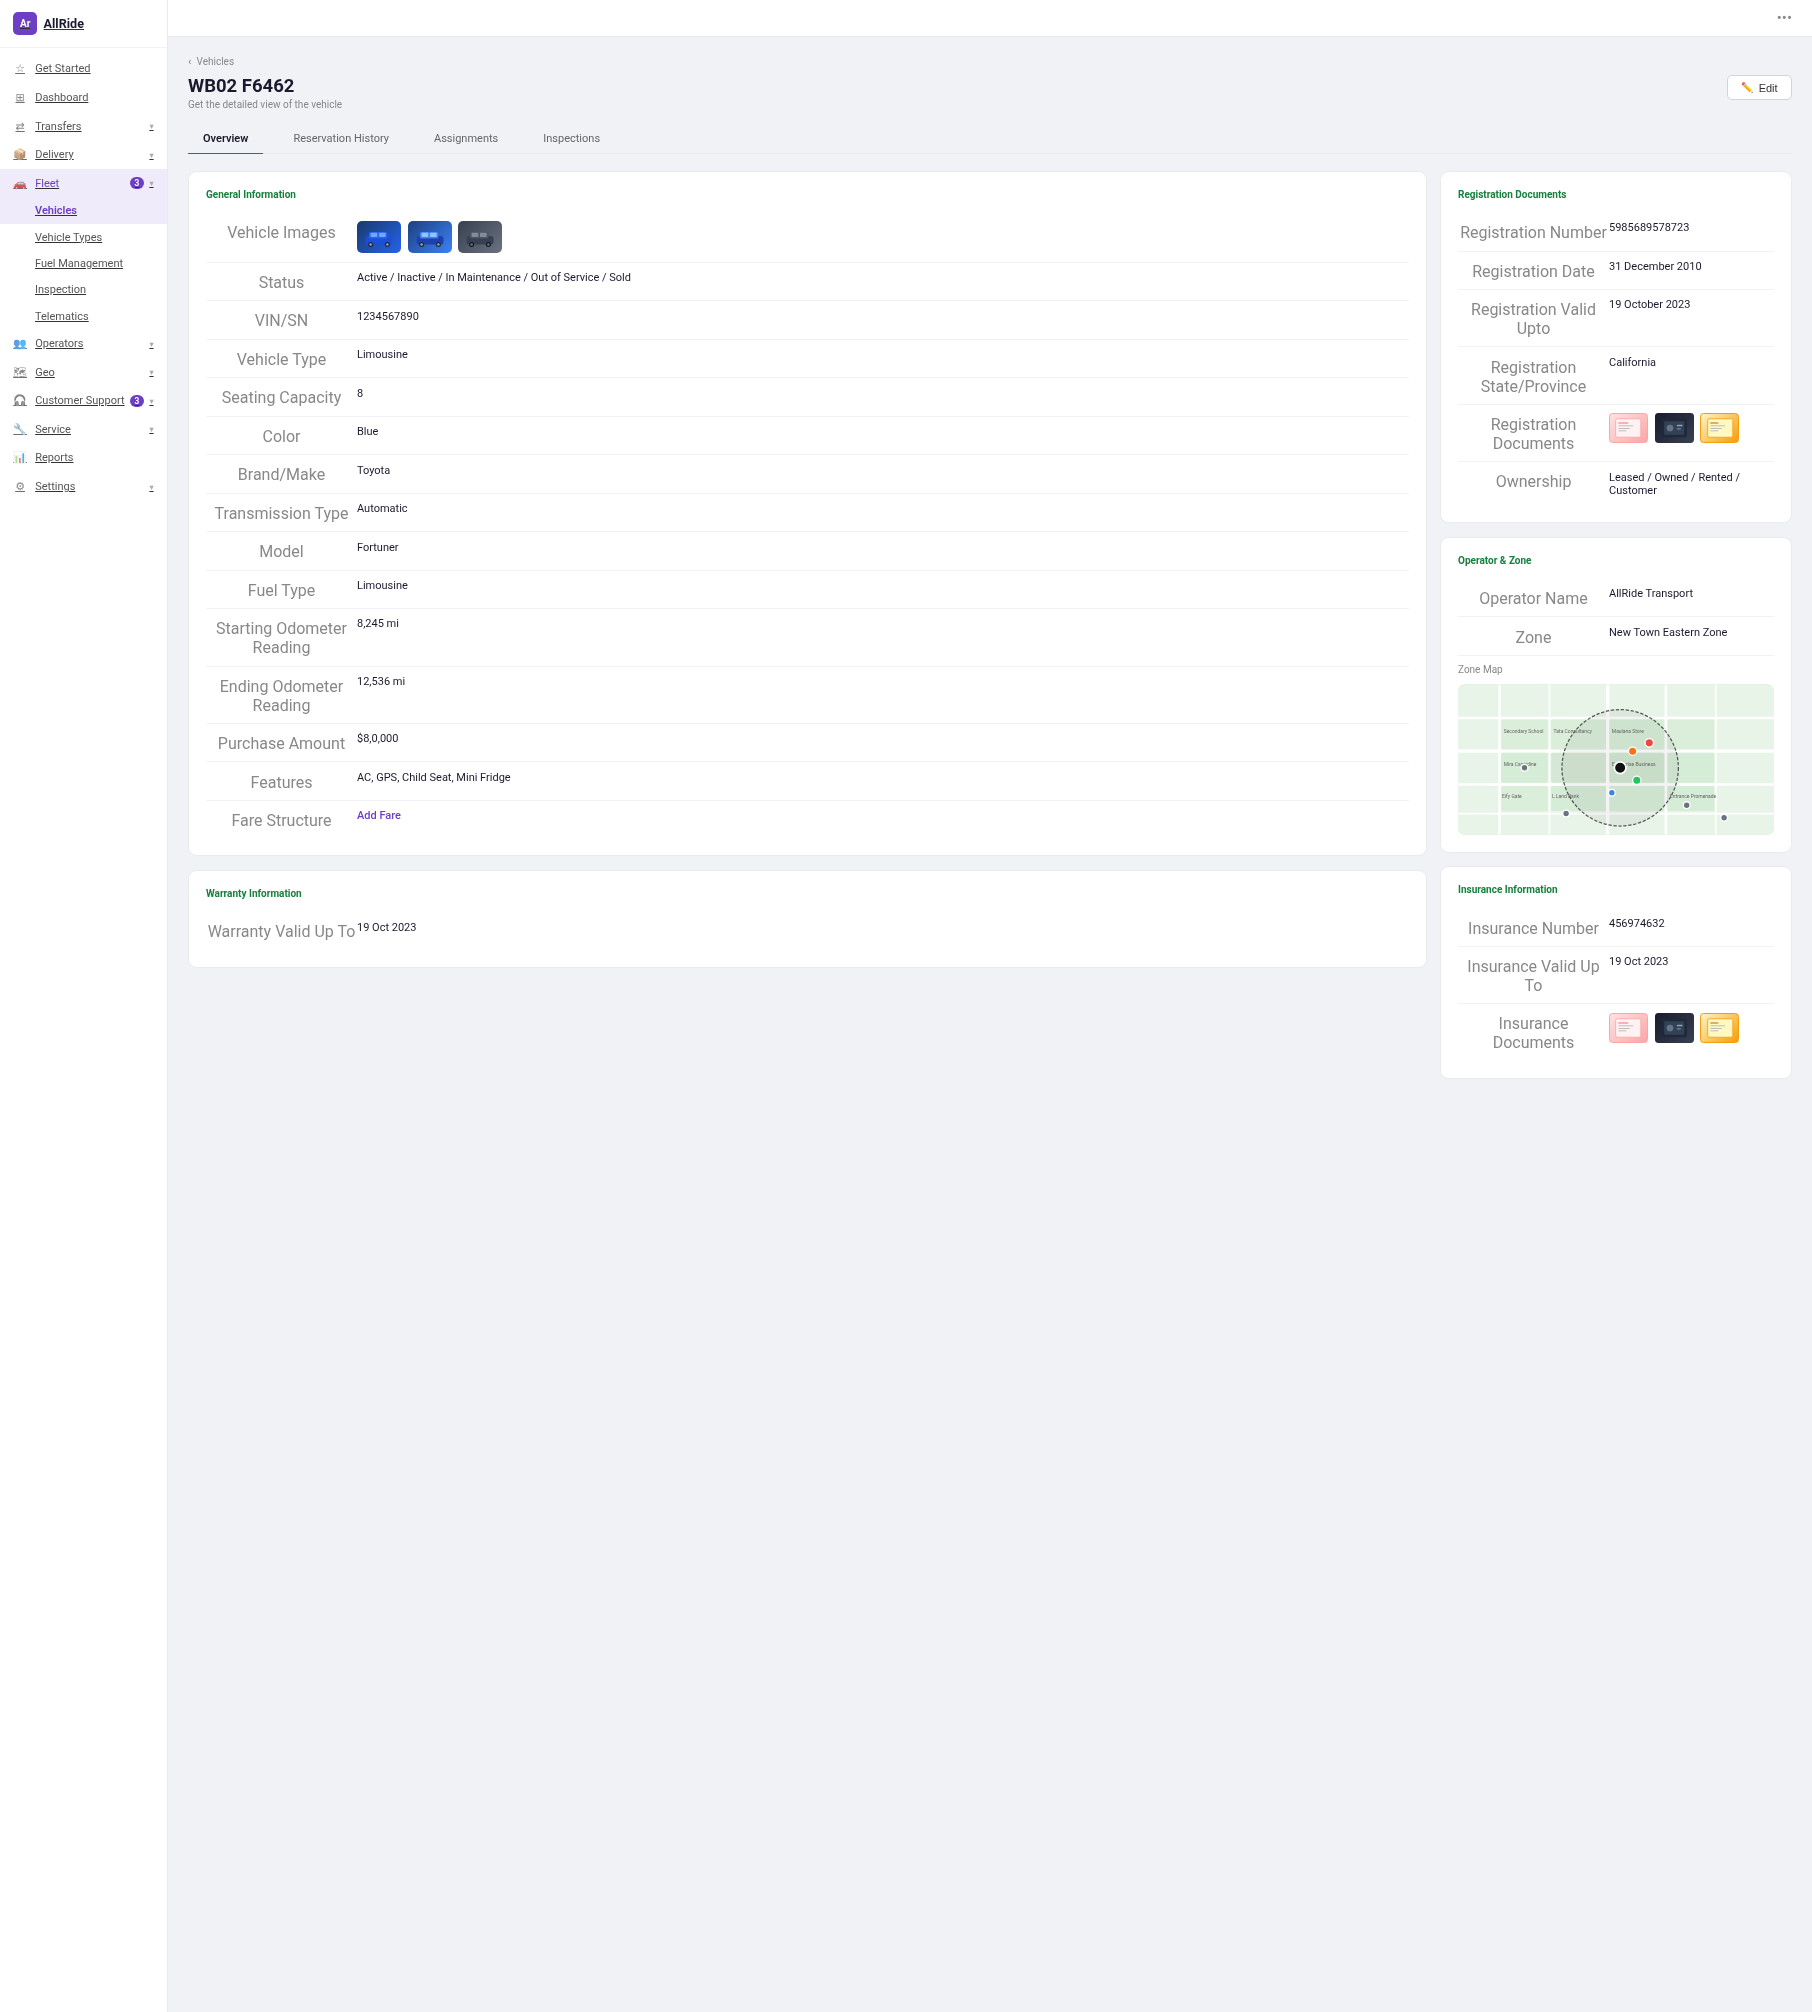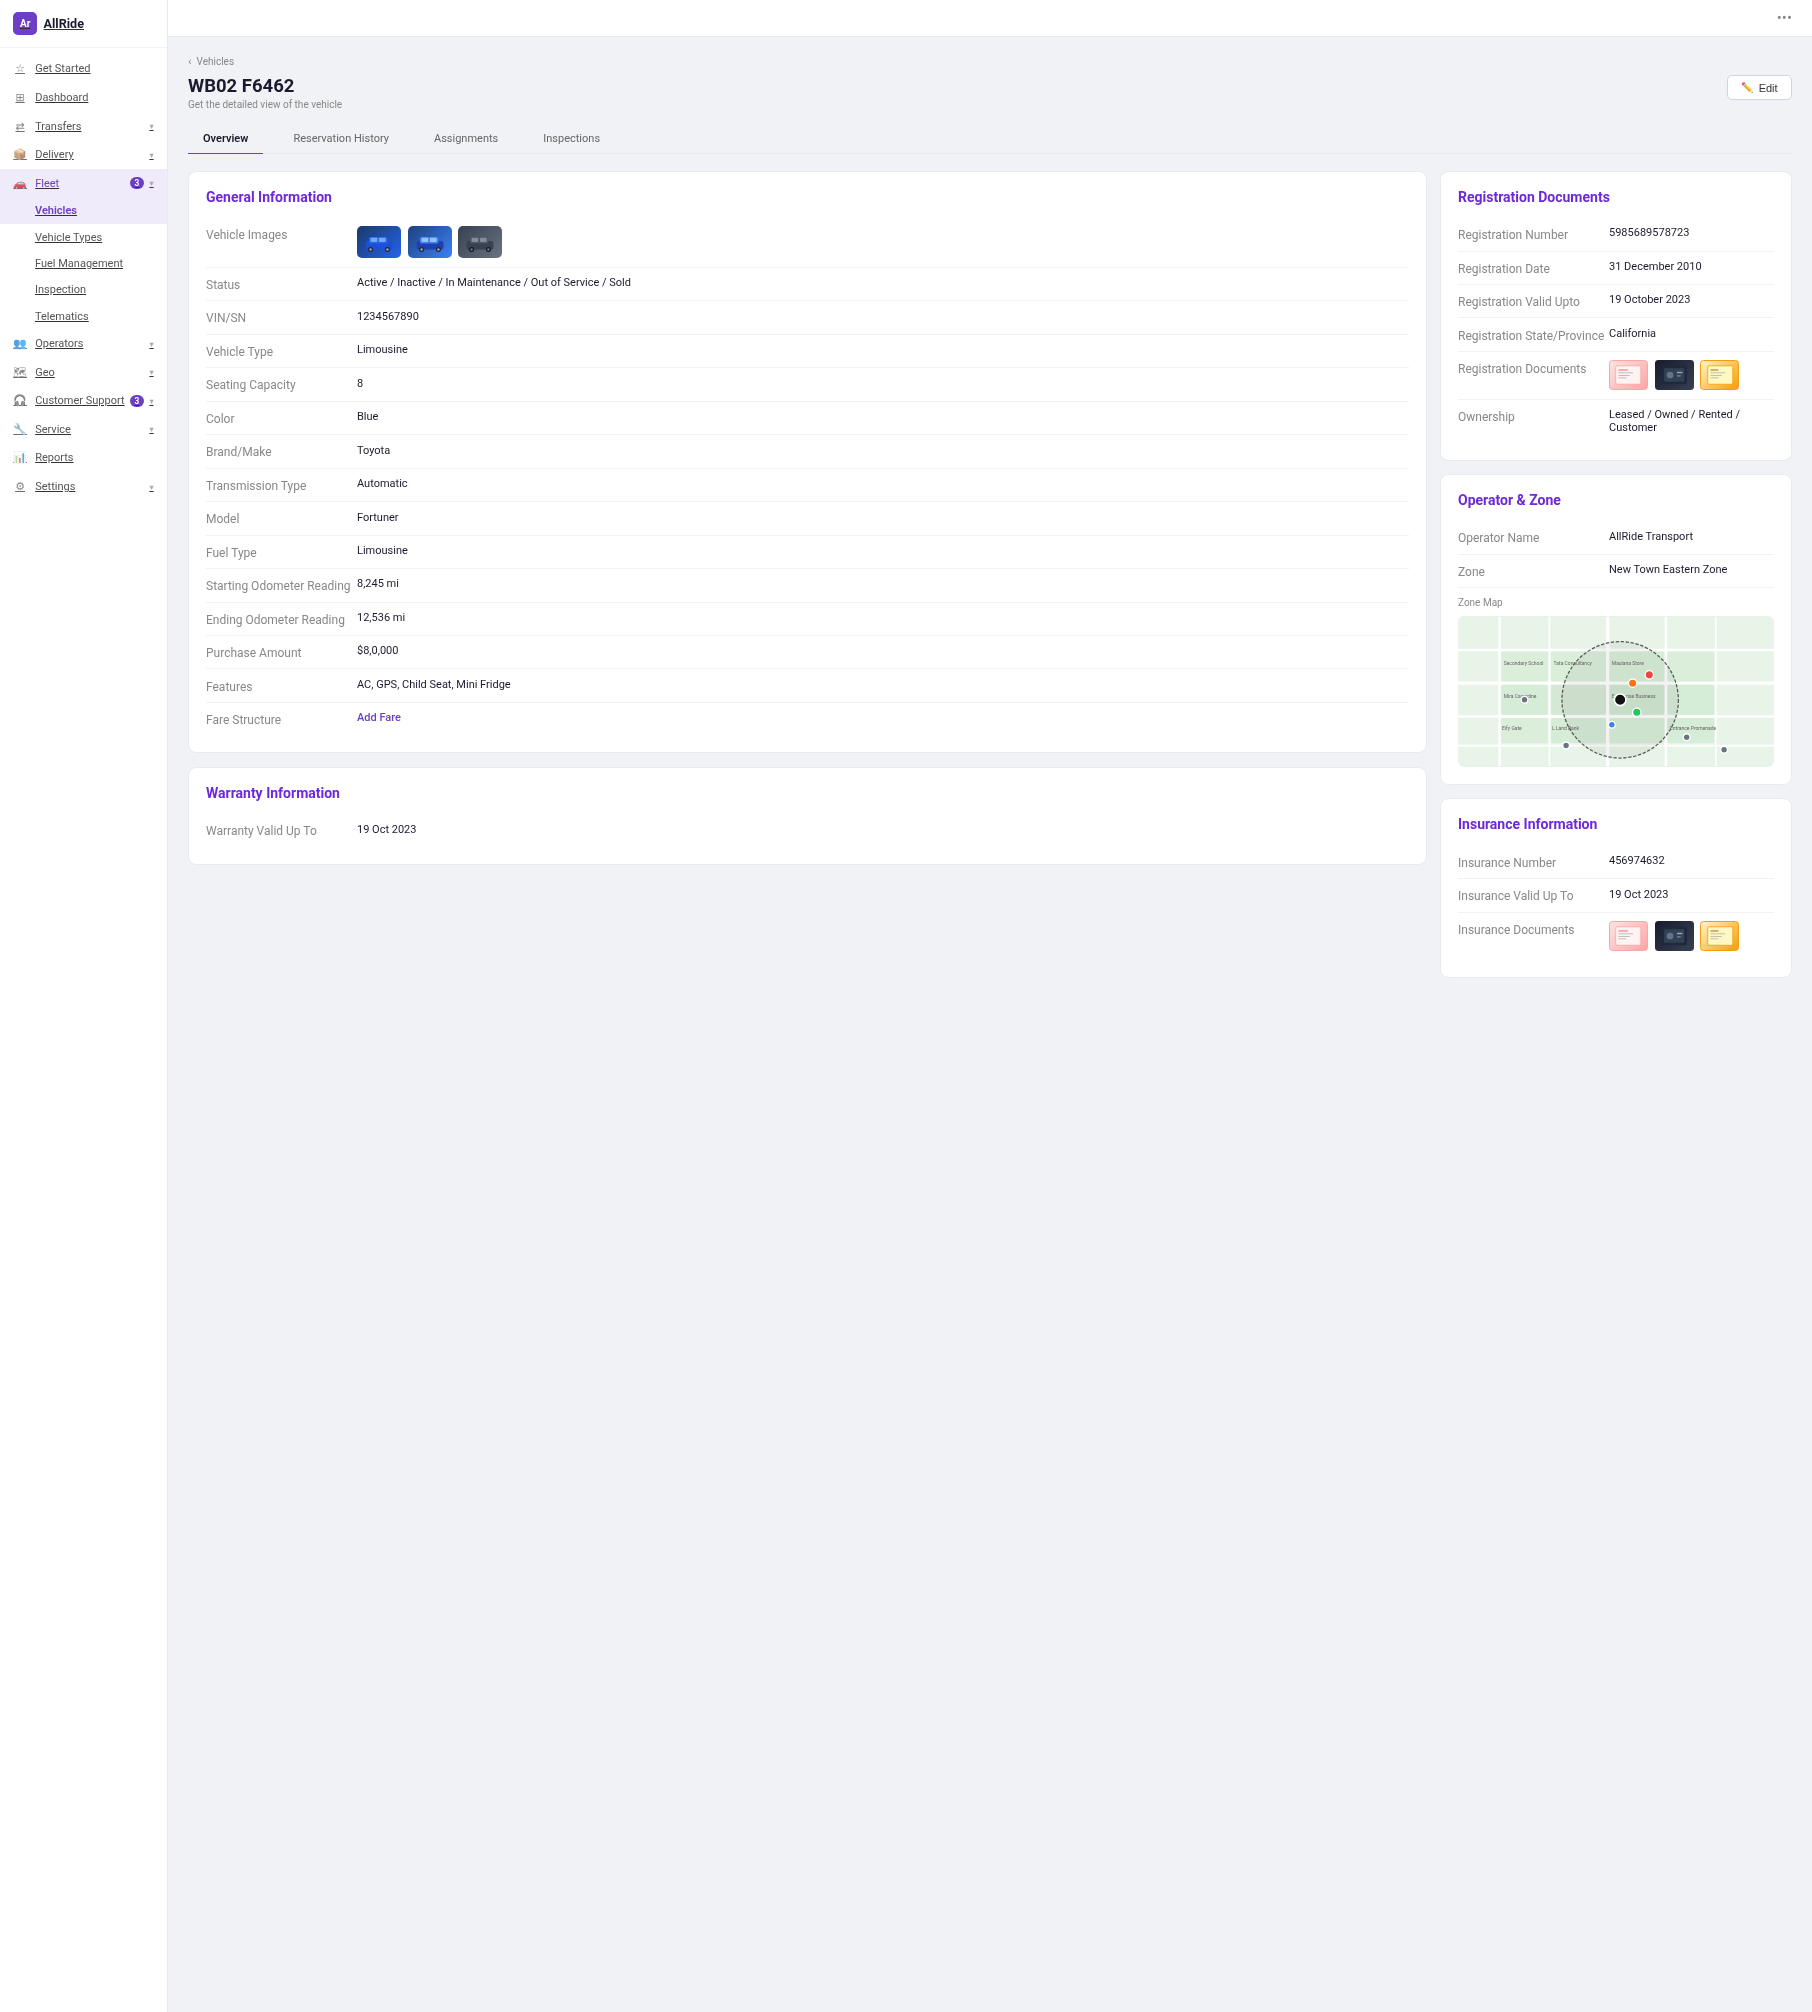--- a/index.html
+++ b/index.html
@@ -42,26 +42,26 @@
     
     .tabs { display: flex; gap: 15px; border-bottom: 1.7px solid #e8eaed; margin-bottom: 17px; }
     .tab { padding: 8.4px 15px; cursor: pointer; font-size: 11px; color: #666; border-bottom: 1.7px solid transparent; margin-bottom: -1.7px; }
     .tab.active { color: #1a1a2e; border-bottom: 1.7px solid #6c3fc5; font-weight: 600; }
 
     
     .content-grid { display: grid; grid-template-columns: 1fr 352px; gap: 13.4px; }
 
     
     .card { background: #fff; border-radius: 8.4px; border: 0.8px solid #e8eaed; padding: 17px; margin-bottom: 13.4px; }
-    .card-title { font-size: 14px; font-weight: 700; color: #6d28d9; margin-bottom: 13.4px; }
+    .card-title { font-size: 10px; font-weight: 700; color: #15803d; margin-bottom: 13.4px; }
 
     
     .info-row { display: flex; align-items: flex-start; padding: 8.4px 0; border-bottom: 0.8px solid #f0f2f5; }
     .info-row:last-child { border-bottom: none; }
-    .info-label { width: 151px; min-width: 151px; color: #888; font-size: 12px; padding-top: 1.7px; }
+    .info-label { width: 151px; min-width: 151px; color: #888; font-size: 16px; padding-top: 1.7px; text-align: center; }
     .info-value { color: #1a1a2e; font-size: 11px; flex: 1; }
     .info-value.link { color: #6c3fc5; cursor: pointer; font-weight: 500; }
 
     
     .vehicle-images { display: flex; gap: 6.7px; }
     .vehicle-img { width: 44px; height: 32px; border-radius: 5px; object-fit: cover; overflow: hidden; background: #dde; display: inline-flex; align-items: center; justify-content: center; }
     .car-img-1 { background: linear-gradient(135deg, #1a3a6b 0%, #2563eb 100%); }
     .car-img-2 { background: linear-gradient(135deg, #1e4080 0%, #3b82f6 100%); }
     .car-img-3 { background: linear-gradient(135deg, #374151 0%, #6b7280 100%); }
 

